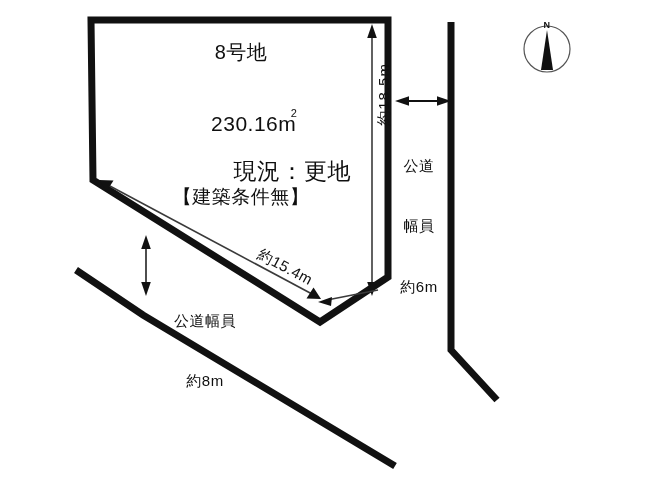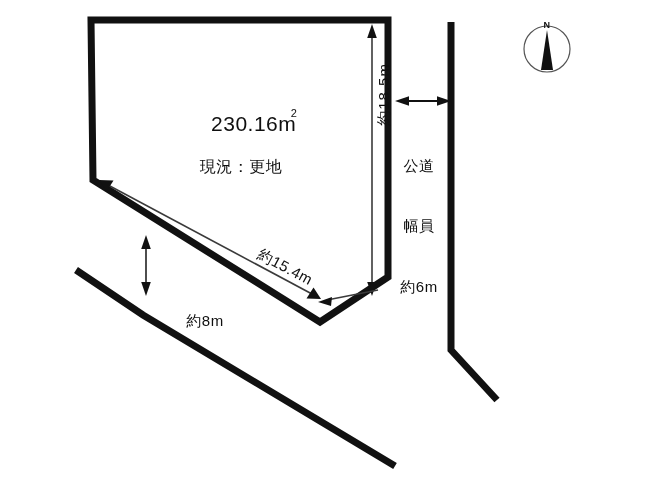--- a/index.html
+++ b/index.html
@@ -58,21 +58,22 @@
   #area-tsubo {
     left: 121px;
     top: 113px;
     width: 240px;
     font-size: 21px;
   }
   #status-line {
     left: 131px;
     top: 157px;
     width: 220px;
-    font-size: 16px;
+    font-size: 23px;
+    text-align: right;
   }
   #condition-line {
     left: 126px;
     top: 185px;
     width: 230px;
     font-size: 19px;
   }
   #dim-right-vertical {
     left: 334px;
     top: 85px;
@@ -155,38 +156,41 @@
       <polygon points="146,296 141.2,282 150.8,282" fill="#111111"></polygon>
     </g>
 
     <g>
       <circle cx="547" cy="49" r="23" fill="#ffffff" stroke="#555555" stroke-width="1.2"></circle>
       <polygon points="547,30 553,70 541,70" fill="#111111"></polygon>
     </g>
 
   </svg>
 
+  <div class="lbl" id="lot-name">8号地</div>
 
   <div class="lbl" id="area-sqm">
     <span>230.16</span><span class="unit"><span>m</span><span class="sup">2</span></span>
   </div>
 
 
   <div class="lbl" id="status-line">現況：更地</div>
 
+  <div class="lbl" id="condition-line">【建築条件無】</div>
 
   <div class="lbl" id="dim-right-vertical">約18.5m</div>
 
   <div class="lbl" id="dim-diagonal">約15.4m</div>
 
   <div class="lbl" id="road-right-label">
     <div>公道</div>
     <div>幅員</div>
     <div>約6m</div>
   </div>
 
   <div class="lbl" id="road-bottom-label">
+    <div>公道幅員</div>
     <div>約8m</div>
   </div>
 
   <div class="lbl" id="compass-letter">N</div>
 
 </div>
 
 </body></html>

